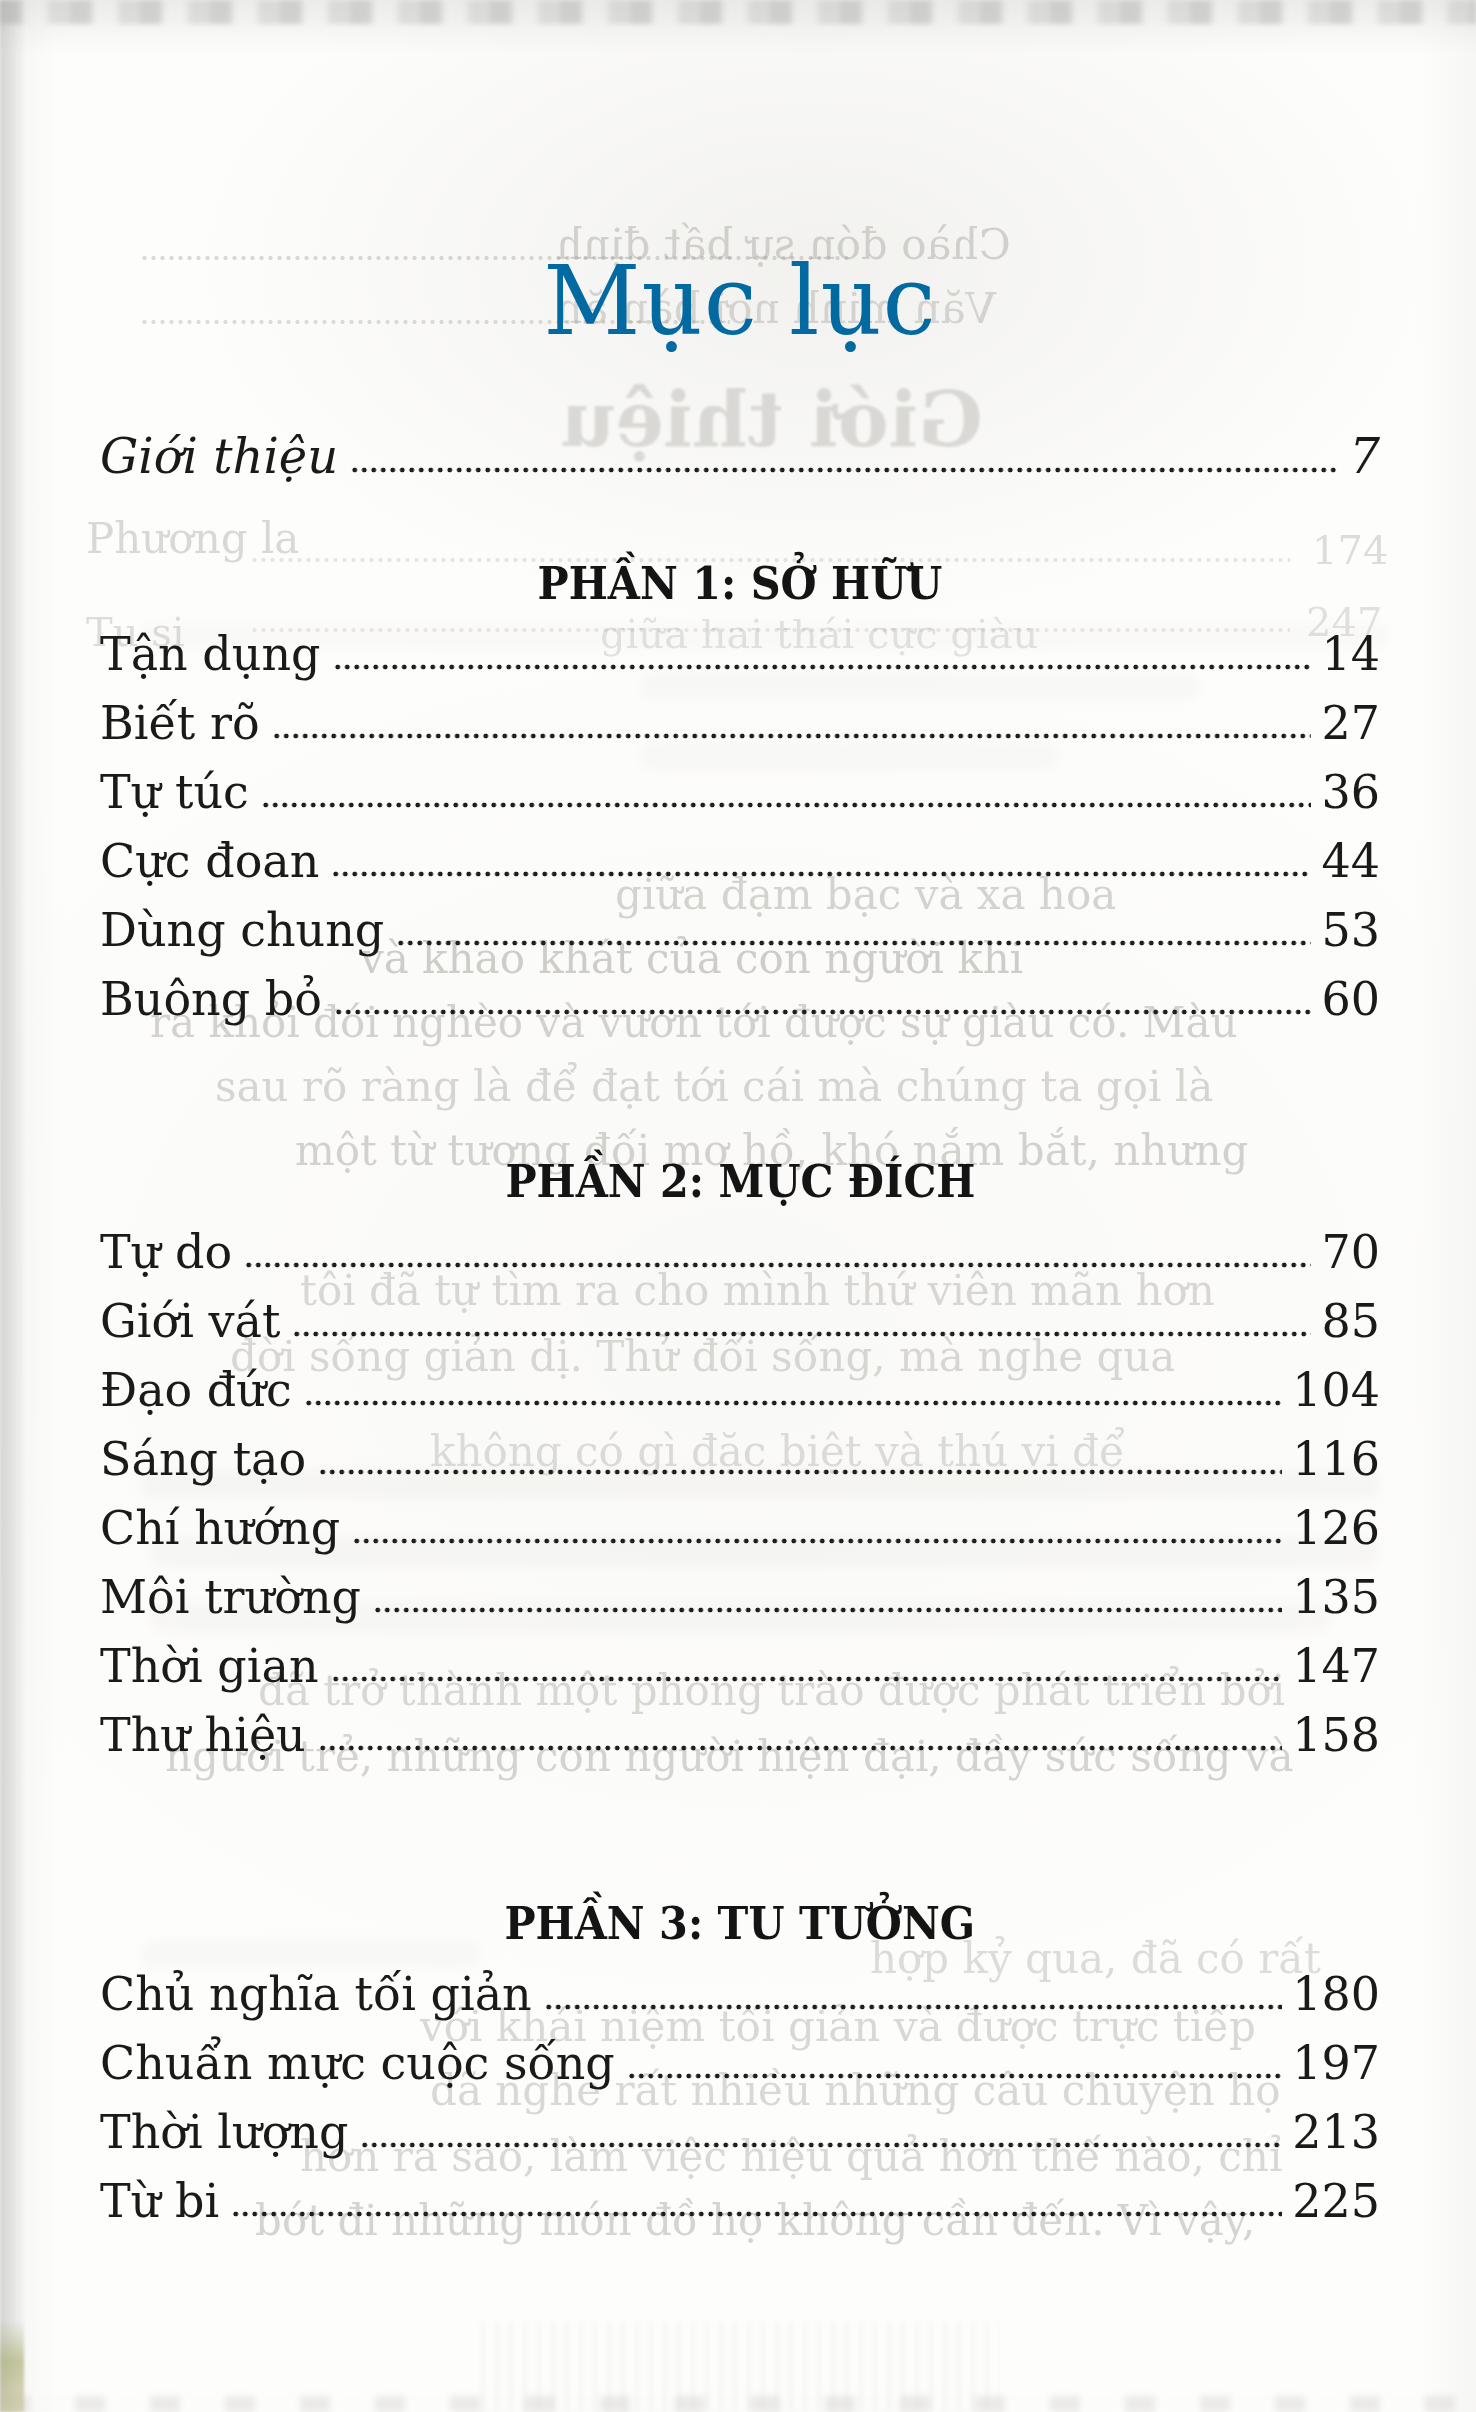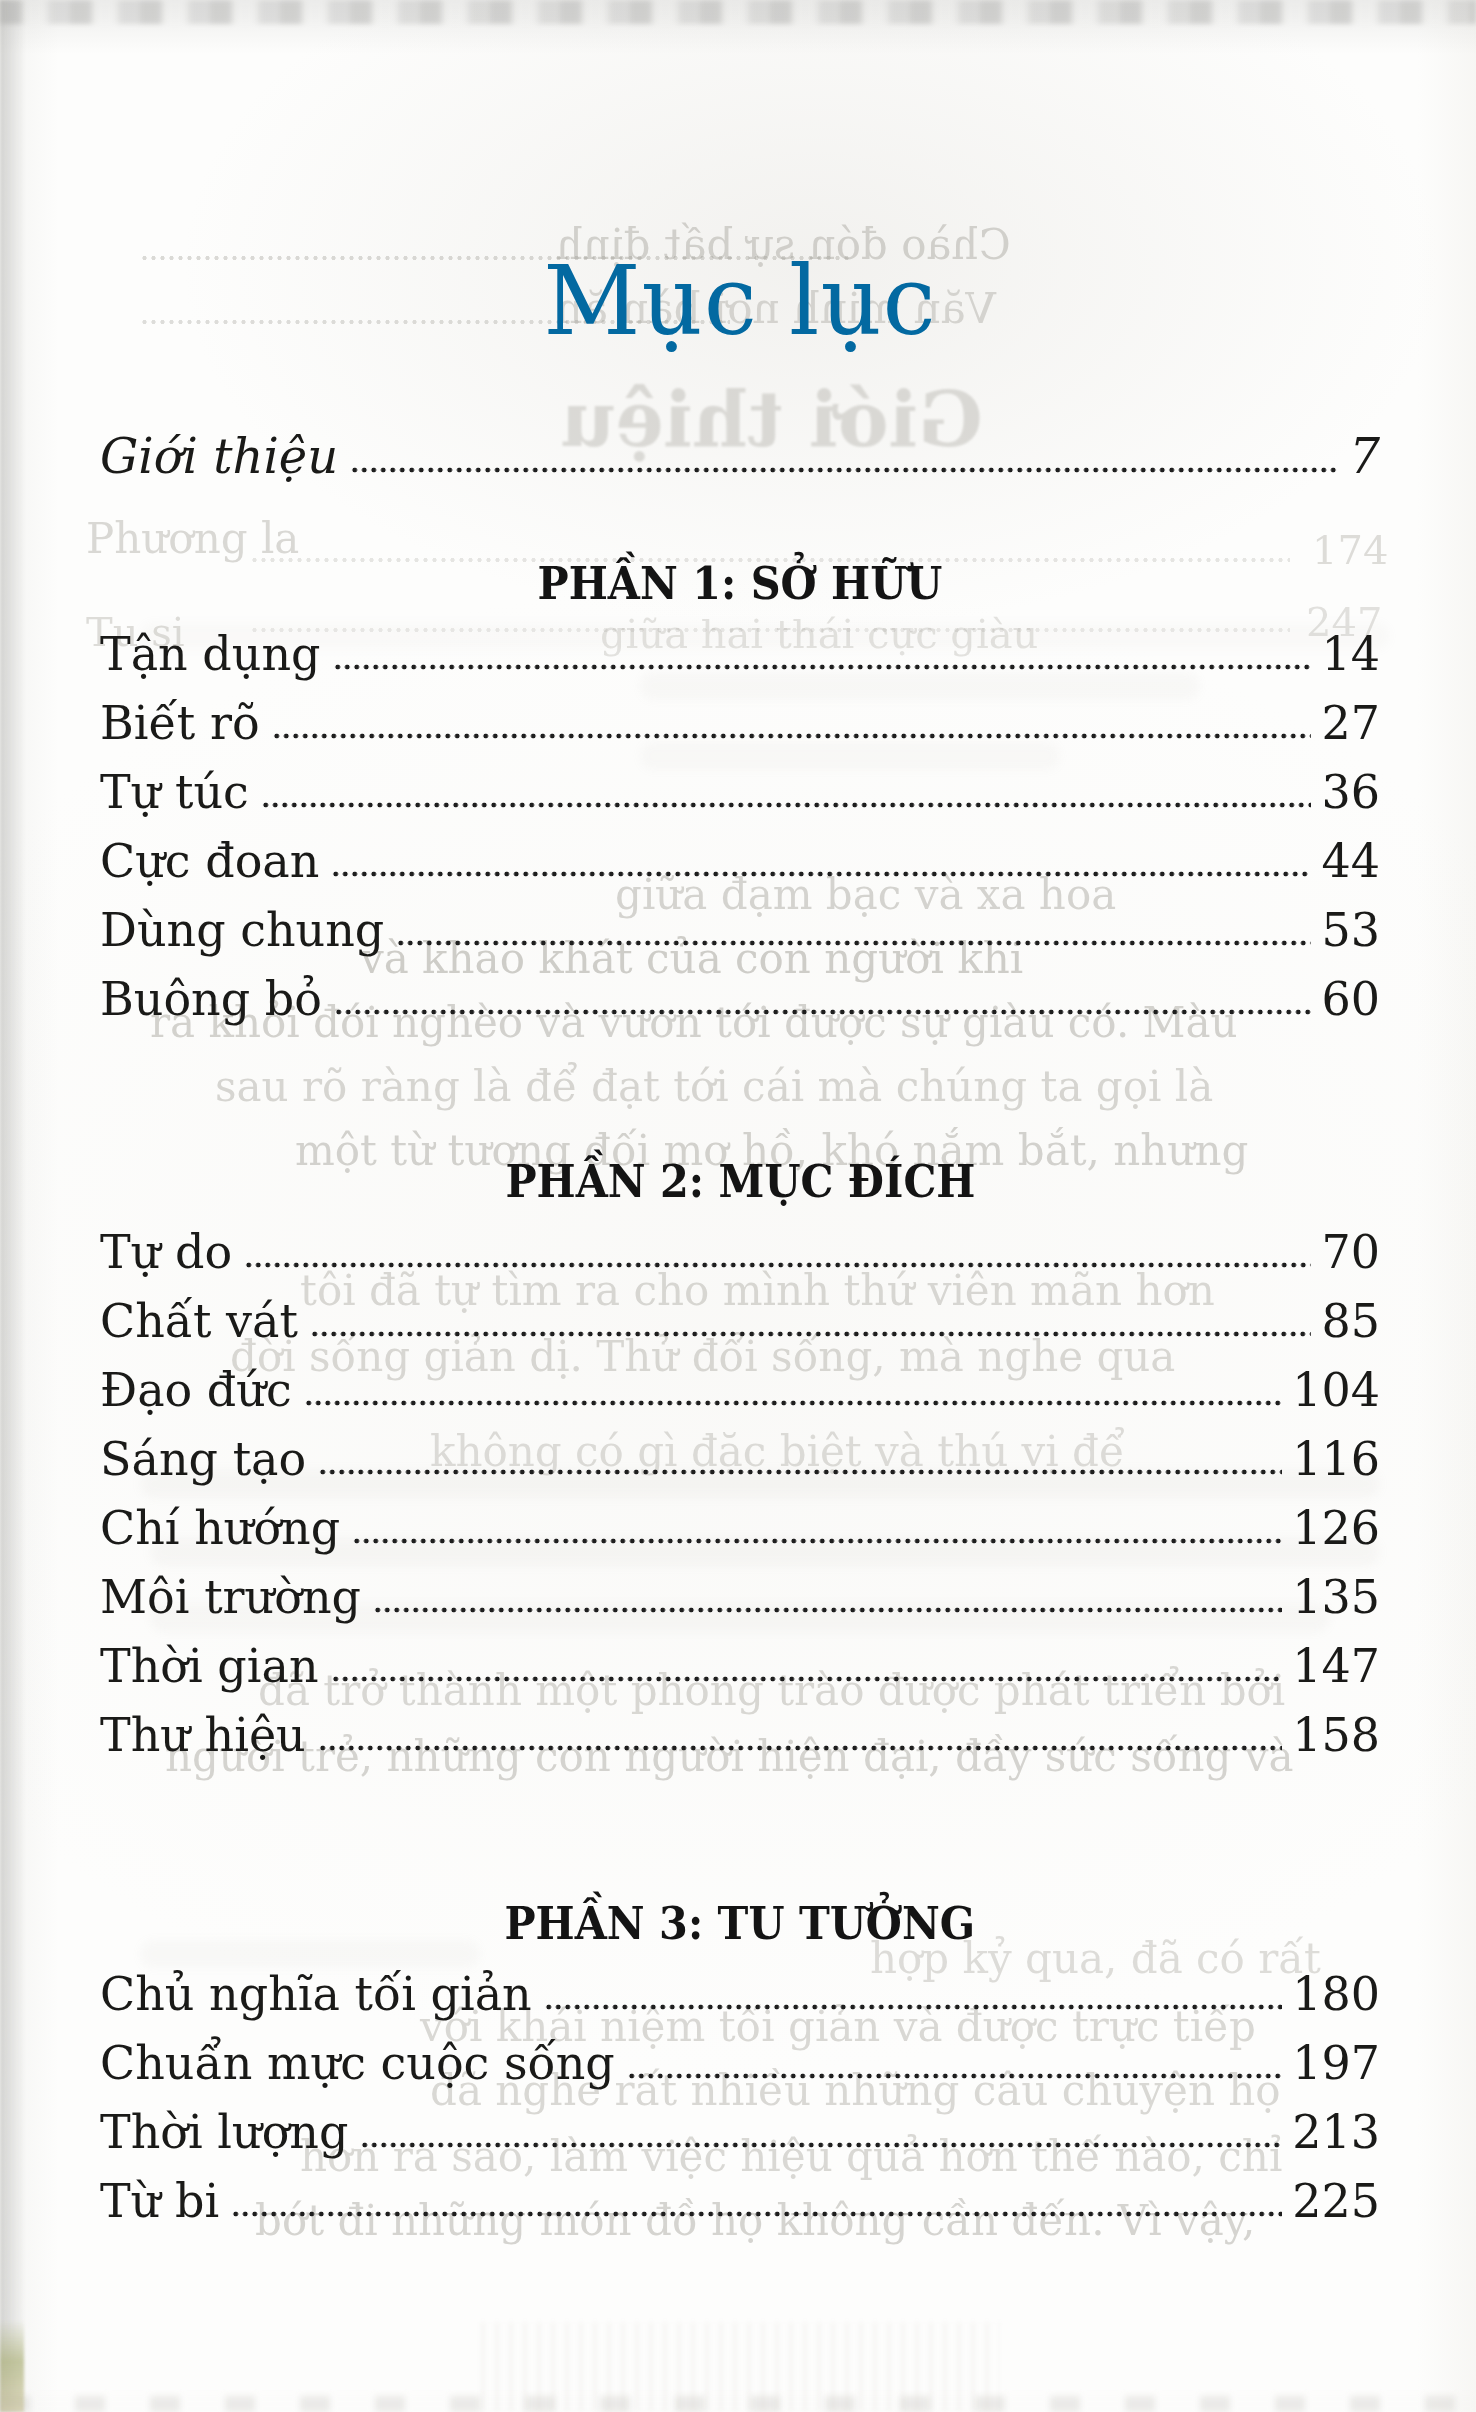--- a/index.html
+++ b/index.html
@@ -140,21 +140,21 @@
           <span class="leader"></span>
           <span class="toc-page">60</span>
         </div>
         <div class="part-heading" style="margin-top: 128px;"><span class="inner">PHẦN 2: MỤC ĐÍCH</span></div>
         <div class="row toc-row">
           <span class="toc-label">Tự do</span>
           <span class="leader"></span>
           <span class="toc-page">70</span>
         </div>
         <div class="row toc-row">
-          <span class="toc-label">Chất vát</span>
+          <span class="toc-label">Giới vát</span>
           <span class="leader"></span>
           <span class="toc-page">85</span>
         </div>
         <div class="row toc-row">
           <span class="toc-label">Đạo đức</span>
           <span class="leader"></span>
           <span class="toc-page">104</span>
         </div>
         <div class="row toc-row">
           <span class="toc-label">Sáng tạo</span>

